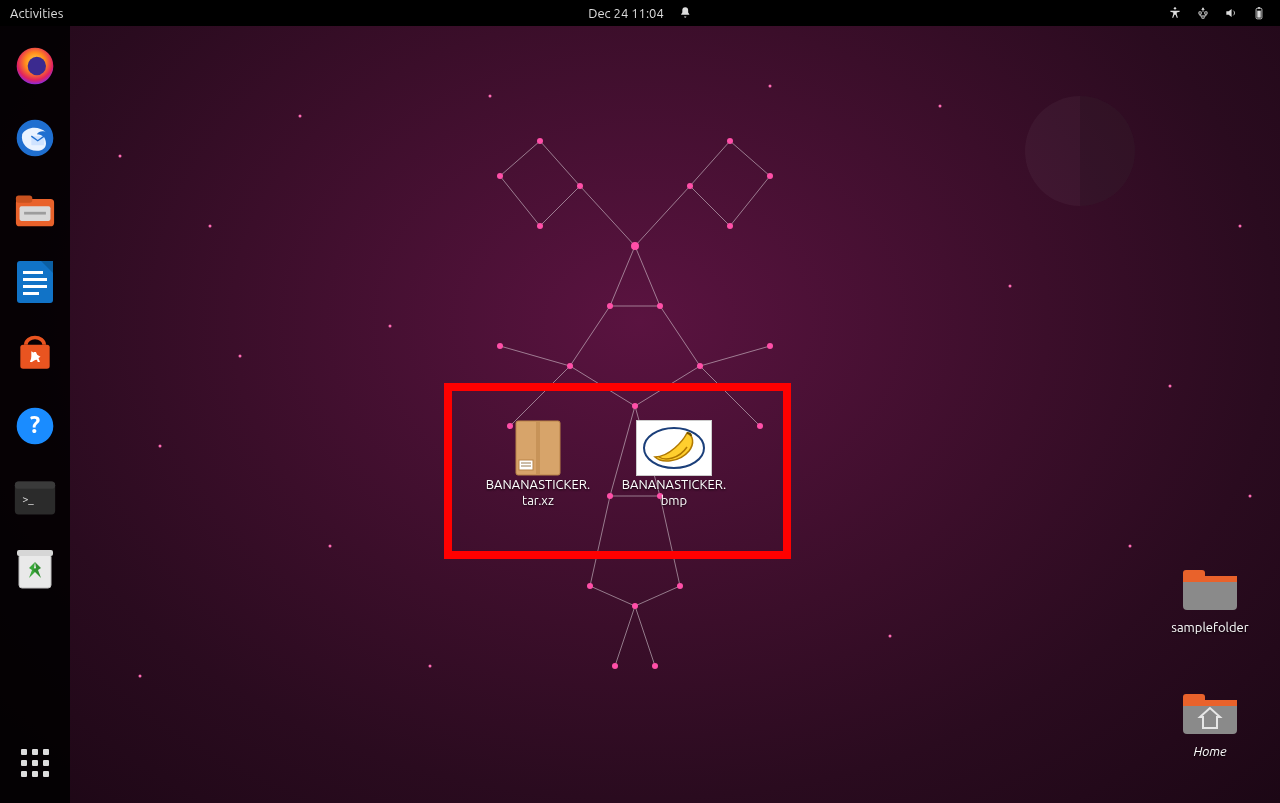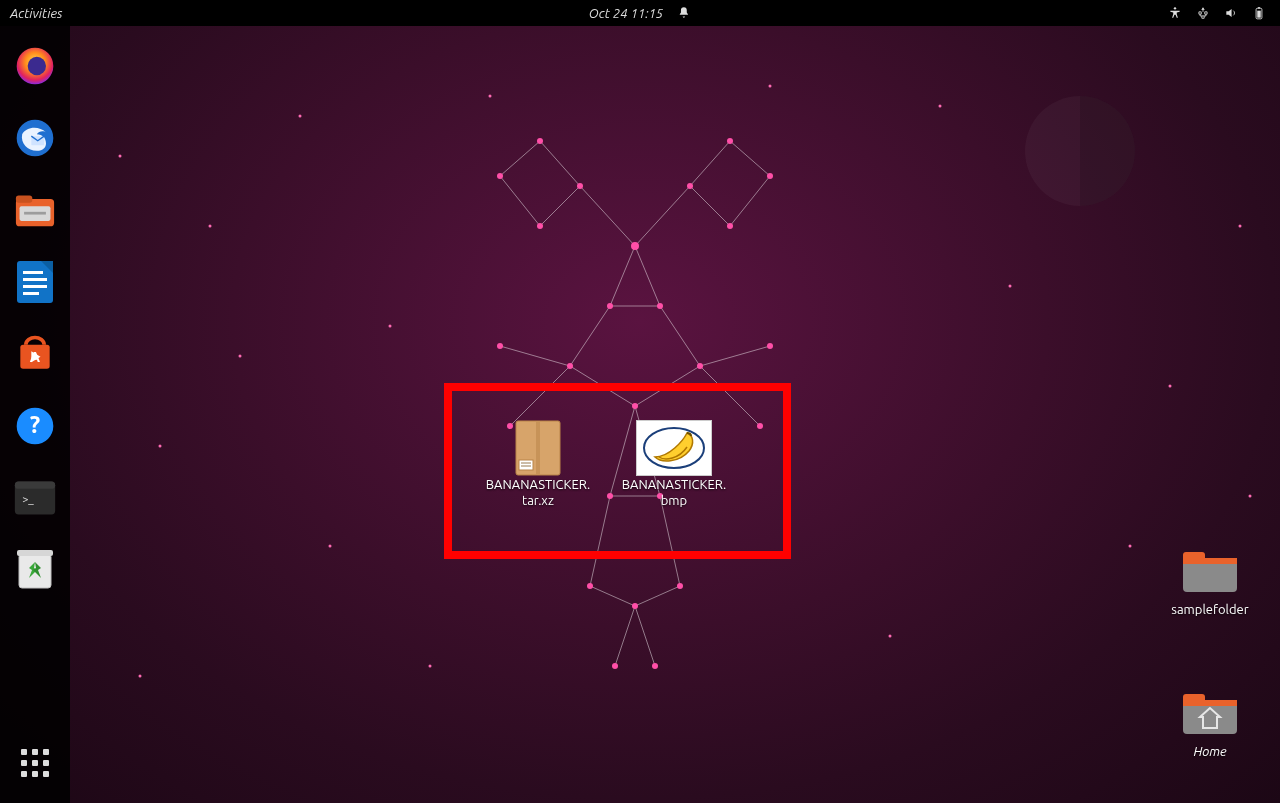--- a/index.html
+++ b/index.html
@@ -27,21 +27,21 @@
     position: absolute;
     left: 50%; transform: translateX(-50%);
     display: flex; align-items: center; gap: 14px;
   }
   .topbar .right {
     margin-left: auto;
     display: flex; align-items: center; gap: 14px;
     padding-right: 14px;
   }
   .topbar .icon svg { width: 14px; height: 14px; display: block; fill: #ddd; }
-  .topbar .click { cursor: pointer; font-style: italic; }
+  .topbar .click { cursor: pointer; }
 
   
   .dock {
     position: absolute;
     top: 26px; left: 0; bottom: 0;
     width: 70px;
     background: rgba(0,0,0,0.85);
     display: flex;
     flex-direction: column;
     align-items: center;
@@ -132,21 +132,21 @@
     pointer-events: none;
   }
 
 </style>
 </head>
 <body>
 
 <div class="topbar">
   <div class="left click">Activities</div>
   <div class="center">
-    <span class="click">Oct 24  11:15</span>
+    <span class="click">Dec 24  11:04</span>
     <span class="icon click">
       <svg viewBox="0 0 24 24">
           <path d="M12 2a5 5 0 0 0-5 5v4l-2 3v1h14v-1l-2-3V7a5 5 0 0 0-5-5zm-2 16a2 2 0 0 0 4 0h-4z"></path>
         </svg>
     </span>
   </div>
   <div class="right">
     <span class="icon click">
       <svg viewBox="0 0 24 24">
           <circle cx="12" cy="4" r="2"></circle>
@@ -362,21 +362,21 @@
         <ellipse cx="35" cy="25" rx="30" ry="20" fill="#fff" stroke="#1b3f7a" stroke-width="2"></ellipse>
         <path d="M16 34c6 6 24 6 34-6 6-8 4-16-2-18-4 8-18 24-32 24z" fill="#ffcf2e" stroke="#b07800" stroke-width="1.5"></path>
         <path d="M20 34c6 4 20 2 28-10" fill="none" stroke="#b07800" stroke-width="1.5"></path>
         <path d="M48 10c2 0 4 1 4 3" fill="none" stroke="#6b4e00" stroke-width="2"></path>
       </svg>
     </div>
     <div class="label">BANANASTICKER.
 bmp</div>
   </div>
 
-  <div class="folder-icon" style="right:20px; top:520px;">
+  <div class="folder-icon" style="right:20px; top:538px;">
     <svg width="60" height="50" viewBox="0 0 60 50">
       <rect x="3" y="12" width="54" height="34" rx="4" fill="#8a8a8a"></rect>
       <rect x="3" y="6" width="22" height="10" rx="3" fill="#e9622b"></rect>
       <rect x="3" y="12" width="54" height="6" fill="#e9622b"></rect>
     </svg>
     <div class="label">samplefolder</div>
   </div>
 
   <div class="folder-icon" style="right:20px; top:662px;font-style:italic;">
     <svg width="60" height="50" viewBox="0 0 60 50">

